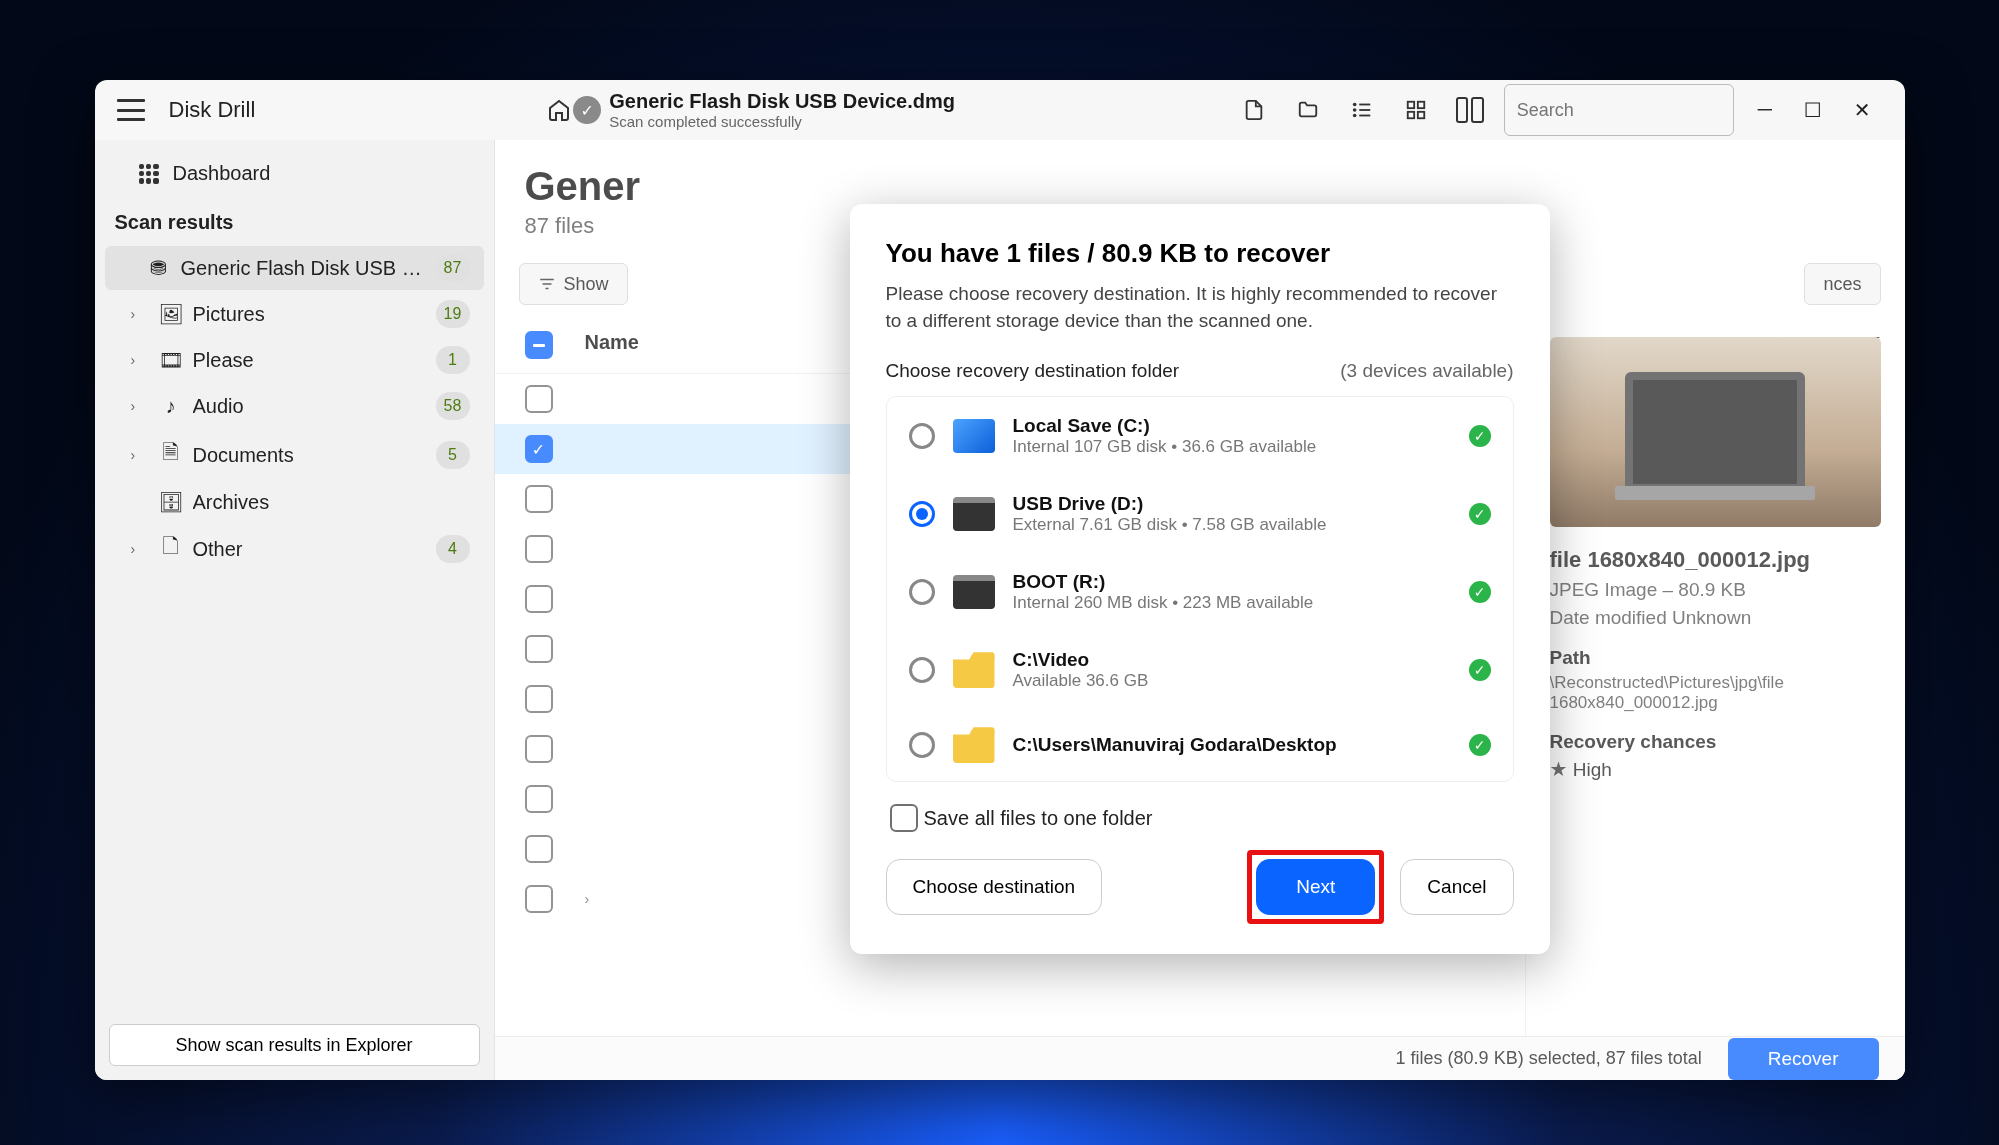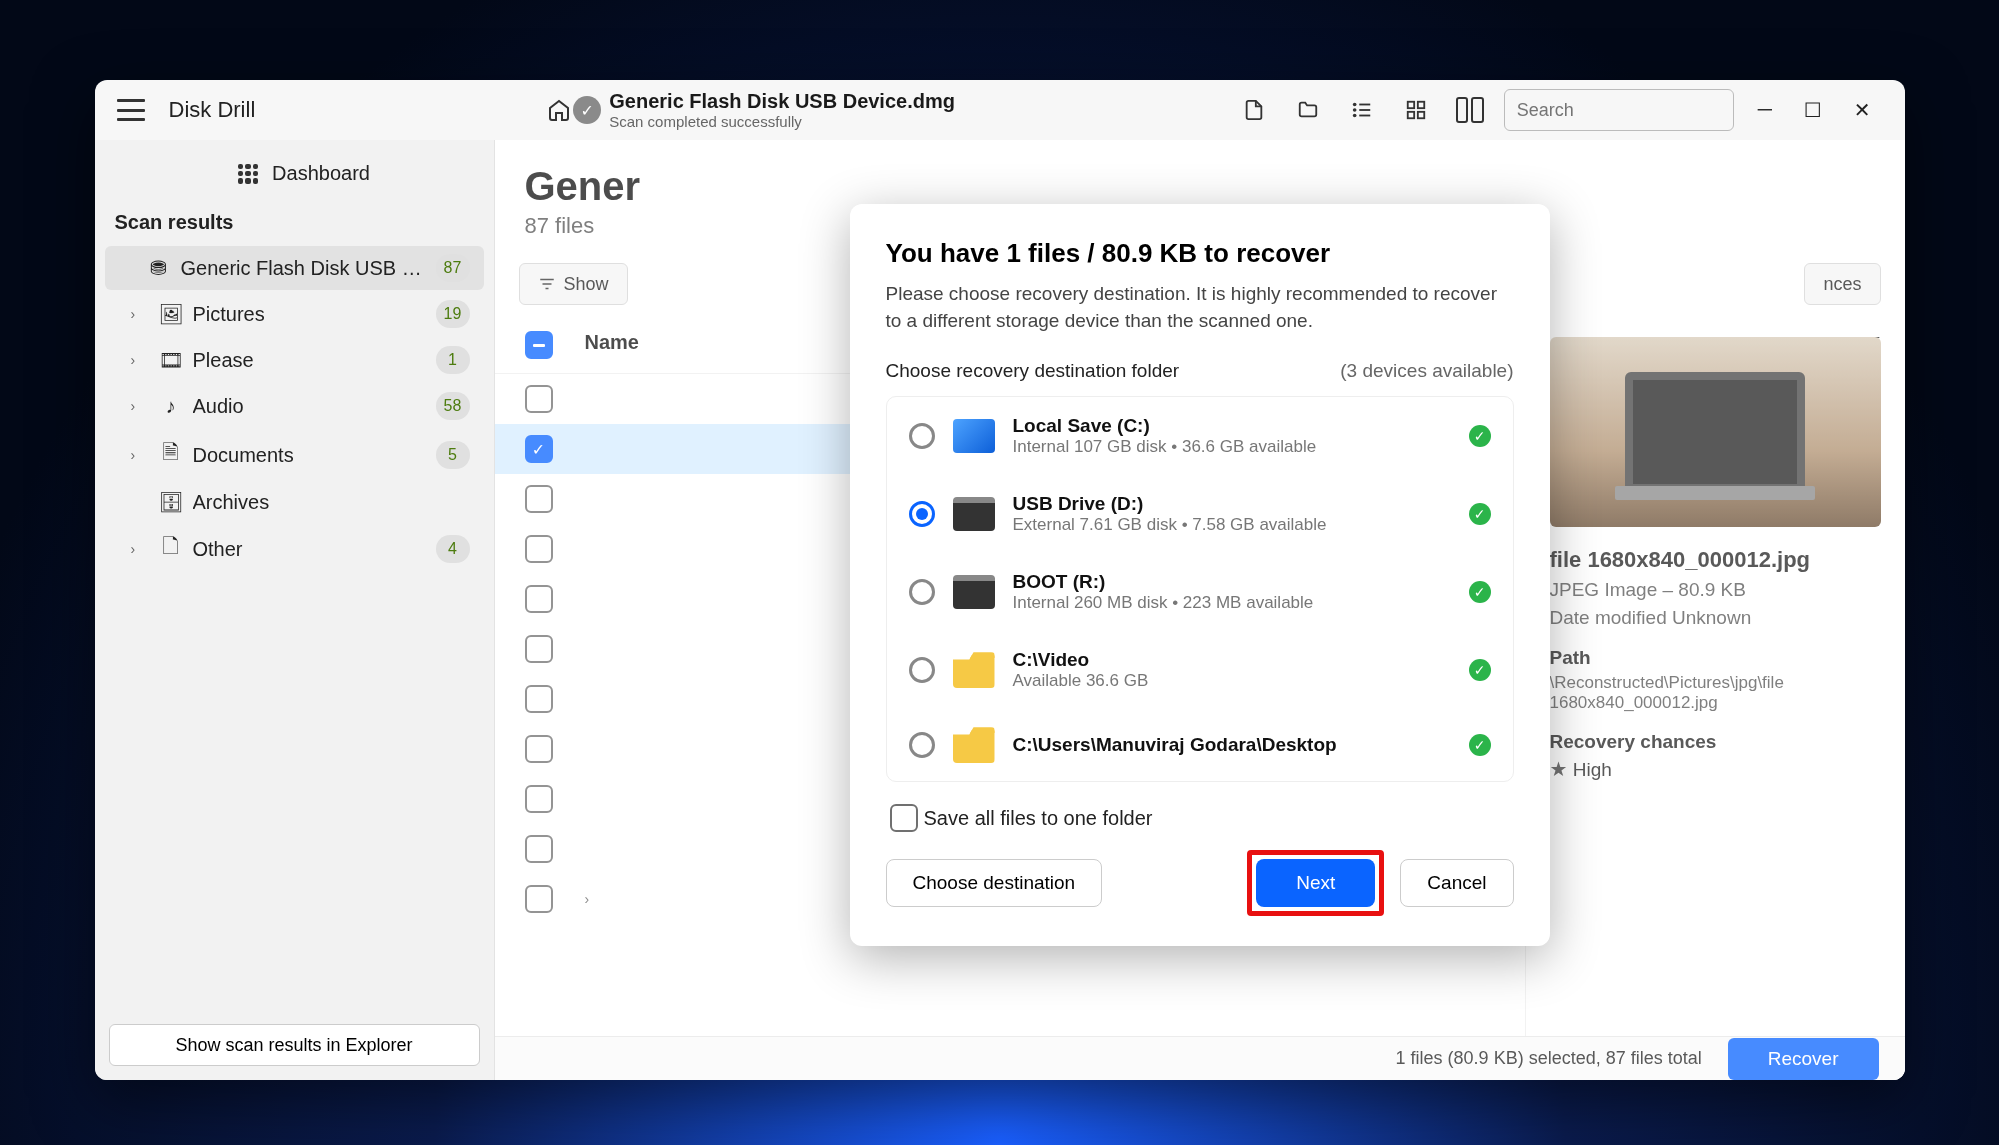--- a/index.html
+++ b/index.html
@@ -11,28 +11,28 @@
 .hamburger span { height: 3px; background: #333; border-radius: 1px; }
 .app-title { font-size: 22px; font-weight: 400; color: #222; margin-left: 8px; }
 .home-icon, .check-badge, .tb-icon { width: 28px; height: 28px; display: flex; align-items: center; justify-content: center; color: #444; cursor: pointer; }
 .check-badge { background: #8a8a8a; border-radius: 50%; color: #fff; font-size: 16px; }
 .tb-title-block { margin-left: 8px; }
 .tb-title { font-size: 20px; font-weight: 600; color: #1a1a1a; }
 .tb-sub { font-size: 15px; color: #666; }
 .tb-icons-right { display: flex; gap: 26px; margin-right: 20px; font-size: 22px; }
 .maximize-col { width: 32px; height: 26px; display: flex; gap: 3px; }
 .maximize-col span { flex: 1; border: 2px solid #333; border-radius: 3px; }
-.search-box { width: 230px; height: 42px; border: 1px solid #bbb; border-radius: 6px; display: flex; align-items: center; padding: 0 12px; color: #888; font-size: 18px; }
+.search-box { width: 230px; height: 52px; border: 1px solid #bbb; border-radius: 6px; display: flex; align-items: center; padding: 0 12px; color: #888; font-size: 18px; }
 .search-box input { flex: 1; border: none; outline: none; background: transparent; font-size: 18px; }
 .window-controls { display: flex; gap: 32px; padding: 0 24px; font-size: 20px; color: #222; }
 .window-controls span { cursor: pointer; }
 .body-row { flex: 1; display: flex; min-height: 0; }
 .sidebar { width: 400px; background: #f2f2f2; border-right: 1px solid #e3e3e3; display: flex; flex-direction: column; padding-top: 12px; }
 .nav-item { display: flex; align-items: center; gap: 14px; padding: 10px 24px 10px 44px; font-size: 20px; color: #222; cursor: pointer; }
-.nav-item.dash { padding-left: 44px; justify-content: center; }
+.nav-item.dash { padding-left: 44px; }
 .grid-icon { width: 20px; height: 20px; display: grid; grid-template-columns: repeat(3,1fr); grid-template-rows: repeat(3,1fr); gap: 2px; }
 .grid-icon span { background: #333; border-radius: 2px; }
 .scan-header { font-size: 20px; font-weight: 600; padding: 16px 20px 10px; color: #222; }
 .tree-item { display: flex; align-items: center; gap: 10px; padding: 8px 14px 8px 14px; font-size: 20px; color: #222; cursor: pointer; border-radius: 6px; margin: 2px 10px; }
 .tree-item.active { background: #e2e2e2; }
 .tree-item .chev { width: 18px; color: #666; font-size: 14px; }
 .tree-item .ico { width: 24px; text-align: center; font-size: 20px; }
 .tree-item .lbl { flex: 1; white-space: nowrap; overflow: hidden; text-overflow: ellipsis; }
 .badge { background: #e0e0e0; border-radius: 14px; min-width: 34px; height: 28px; display: flex; align-items: center; justify-content: center; font-size: 16px; padding: 0 8px; color: #4d7c0f; }
 .tree-item.level2 { padding-left: 26px; }
@@ -83,21 +83,21 @@
 .radio.sel::after { content: ''; width: 12px; height: 12px; background: #0a64ff; border-radius: 50%; }
 .disk-icon { width: 42px; height: 34px; background: #333; border-radius: 4px; border-top: 6px solid #888; position: relative; flex-shrink: 0; }
 .disk-icon.local { background: linear-gradient(135deg,#4da3ff,#0d5fd8); border: none; border-radius: 4px; }
 .disk-icon.folder { background: #f6c945; border-radius: 4px; border-top: 6px solid #f6c945; clip-path: polygon(0 20%, 40% 20%, 50% 0, 100% 0, 100% 100%, 0 100%); height: 36px; }
 .dest-text { flex: 1; min-width: 0; }
 .dest-name { font-size: 19px; font-weight: 600; color: #111; white-space: nowrap; overflow: hidden; text-overflow: ellipsis; }
 .dest-sub { font-size: 17px; color: #777; }
 .ok-badge { width: 22px; height: 22px; background: #2bb44a; border-radius: 50%; color: #fff; font-size: 14px; display: flex; align-items: center; justify-content: center; flex-shrink: 0; }
 .save-all-row { display: flex; align-items: center; gap: 6px; padding: 22px 4px 18px; font-size: 20px; color: #222; }
 .modal-buttons { display: flex; align-items: center; gap: 16px; }
-.btn { height: 48px; padding: 0 26px; border-radius: 8px; font-size: 19px; cursor: pointer; border: 1px solid #ccc; background: #fff; }
+.btn { height: 56px; padding: 0 26px; border-radius: 14px; font-size: 19px; cursor: pointer; border: 1px solid #ccc; background: #fff; }
 .btn.primary { background: #0a64ff; color: #fff; border: none; padding: 0 40px; }
 .highlight-ring { border: 5px solid #e81010; border-radius: 4px; padding: 4px; display: inline-flex; }
 .spacer { flex: 1; }
 .dest-list::-webkit-scrollbar { width: 10px; }
 .dest-list::-webkit-scrollbar-thumb { background: #c4c4c4; border-radius: 5px; }
 </style>
 </head>
 <body>
 
 <div class="window">

